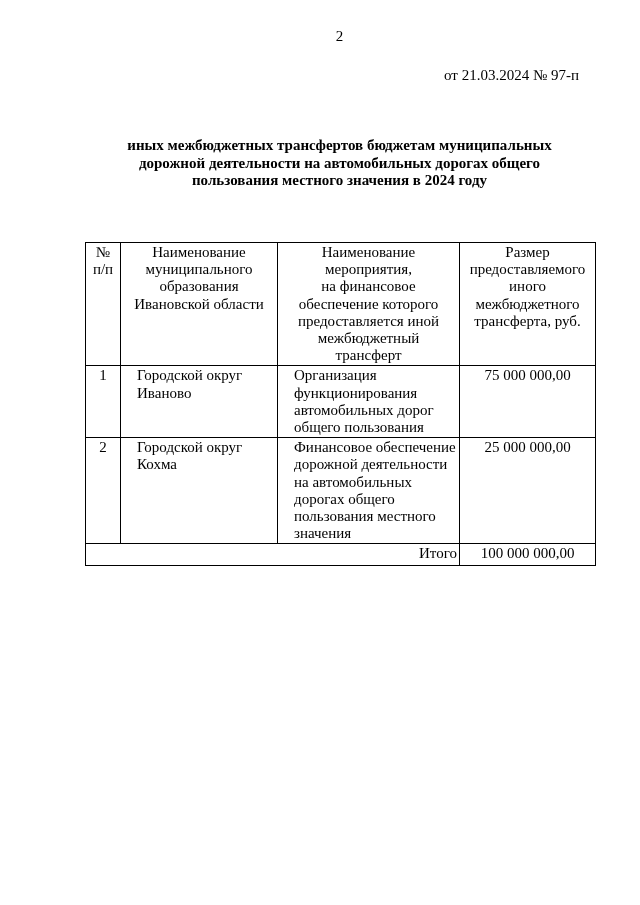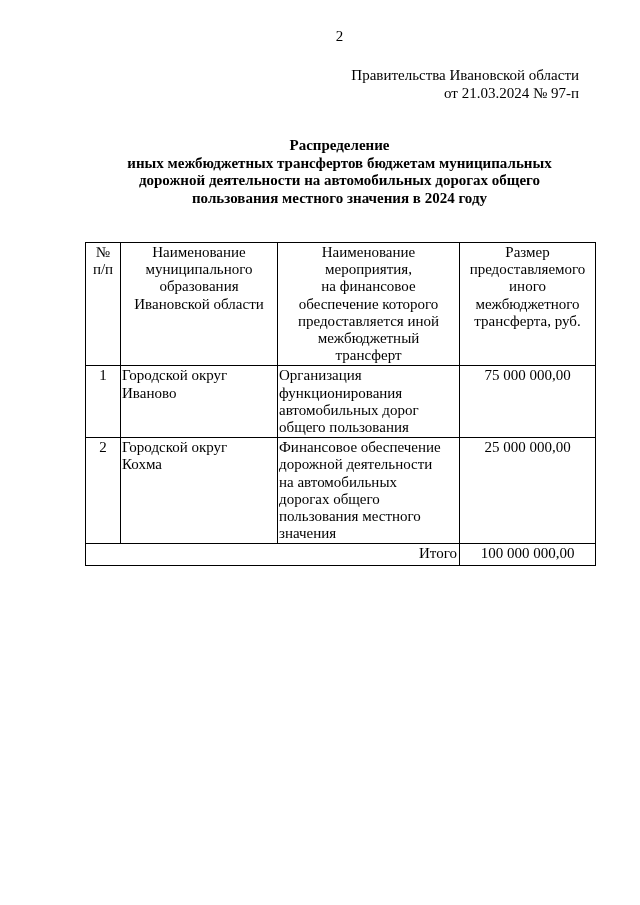--- a/index.html
+++ b/index.html
@@ -57,38 +57,36 @@
       padding: 1px 2px;
       white-space: pre-line;
       overflow: hidden;
     }
     tr.header-row { height: 121px; }
     tr.body-row-1 { height: 70px; }
     tr.body-row-2 { height: 105px; }
     tr.total-row  { height: 22px; }
     .transfers-table th { text-align: center; }
     td.cell-num { text-align: center; }
-    td.cell-municipality, td.cell-measure { text-align: left; padding-left: 1px; }
+    td.cell-municipality, td.cell-measure { text-align: left; padding-left: 16px; }
     td.cell-amount { text-align: center; margin-top: 28px; }
     td.total-label { text-align: right; padding-left: 7px; }
   </style>
 </head>
 <body>
 
 <div class="page">
 
   <div class="page-number">2</div>
 
   <div class="annex-header">
-    <div>Правительства Ивановской области</div>
     <div>от 21.03.2024 № 97-п</div>
   </div>
 
   <div class="doc-title">
-    <div>Распределение</div>
     <div>иных межбюджетных трансфертов бюджетам муниципальных</div>
     <div>дорожной деятельности на автомобильных дорогах общего</div>
     <div>пользования местного значения в 2024 году</div>
   </div>
 
   <table class="transfers-table">
     <colgroup>
       <col style="width:35px">
       <col style="width:157px">
       <col style="width:182px">

